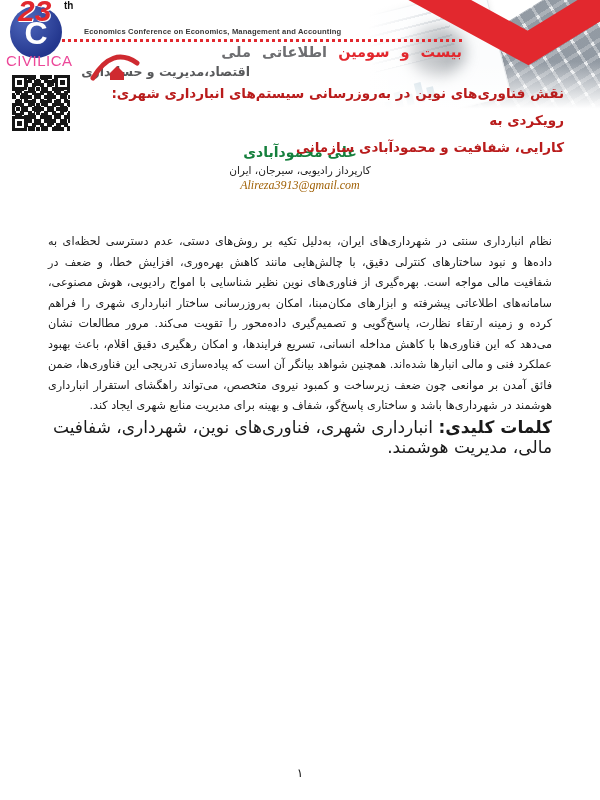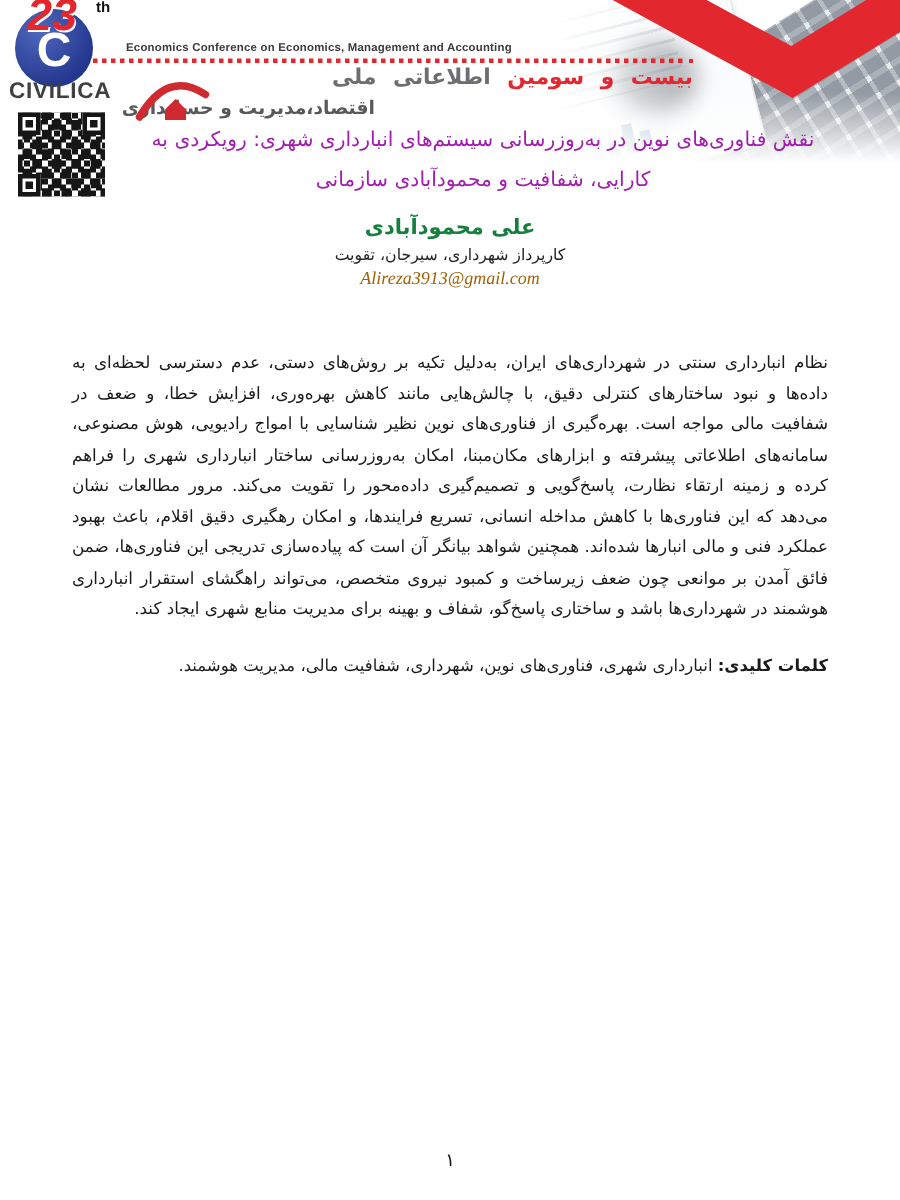--- a/index.html
+++ b/index.html
@@ -43,46 +43,46 @@
   .logo{position:absolute;left:6px;top:0;width:145px;height:92px;z-index:5}
   .globe{position:absolute;left:4px;top:6px;width:52px;height:52px;border-radius:50%;
         background:radial-gradient(circle at 32% 28%,#4f68bd,#24378e 72%);
         display:flex;align-items:center;justify-content:center}
   .globe span{color:#fff;font-weight:bold;font-size:32px;line-height:1;margin-top:2px;
         font-family:"Liberation Sans",sans-serif}
   .num{position:absolute;left:12px;top:-6px;font-size:30px;font-weight:bold;font-style:italic;
         color:#e2282e;font-family:"Liberation Sans",sans-serif;text-shadow:1px 1px 0 #fff}
   .thsup{position:absolute;left:58px;top:0;font-size:10px;font-weight:bold;color:#111;
         font-family:"Liberation Sans",sans-serif}
-  .brand{position:absolute;left:0;top:52px;font-size:15px;font-weight:bold;color:#404040;
+  .brand{position:absolute;left:0;top:52px;font-size:15px;font-weight:normal;color:#ec4899;
         letter-spacing:.5px;font-family:"Liberation Sans",sans-serif}
   .swoosh{position:absolute;left:84px;top:46px;width:50px;height:38px}
 
   
   .qr{position:absolute;left:9px;top:72px;width:64px;height:62px;background:#fff;z-index:5}
   .qr-mod{position:absolute;inset:3px;
         background-image:conic-gradient(#161616 25%,transparent 0 50%,#161616 0 75%,transparent 0),
                          conic-gradient(#161616 25%,transparent 0 50%,#161616 0 75%,transparent 0);
         background-size:8px 8px,13px 13px;background-position:0 0,3px 5px}
   .qr-finder{position:absolute;width:15px;height:15px;border:3px solid #161616;background:#fff}
   .qr-finder::after{content:"";position:absolute;inset:2px;background:#161616}
   .f-tl{left:3px;top:3px}.f-tr{right:3px;top:3px}.f-bl{left:3px;bottom:3px}
 
   
-  .title{position:absolute;left:80px;right:36px;top:80px;z-index:2;text-align:center;
-        font-size:13.5px;font-weight:normal;color:#a21caf;line-height:27px}
+  .title{position:absolute;left:80px;right:36px;top:80px;z-index:2;text-align:right;
+        font-size:13.5px;font-weight:bold;color:#b91c1c;line-height:27px}
   .title span{display:block}
   .author{position:absolute;left:0;right:0;top:144px;text-align:center;font-size:14px;font-weight:bold;color:#15803d}
   .affil{position:absolute;left:0;right:0;top:164px;text-align:center;font-size:10.5px;color:#222}
   .email{position:absolute;left:0;right:0;top:178px;text-align:center;font-size:12px;font-style:italic;
         font-family:"Liberation Serif",serif;color:#a16207}
   .content{position:absolute;left:48px;right:48px;top:232px}
   .abs-head{font-weight:bold;font-size:12.5px;margin-bottom:10px}
   .abs-body{font-size:11.2px;line-height:20.5px;text-align:justify}
-  .keywords{margin-top:20px;font-size:11px}
+  .keywords{margin-top:0;font-size:17px}
   .keywords b{font-weight:bold}
   .pagenum{position:absolute;left:0;right:0;top:766px;text-align:center;font-size:12px;color:#111}
 </style>
 </head>
 <body>
 
 <div class="page">
 
   <div class="photo">
     <div class="keyboard"></div>
@@ -132,21 +132,21 @@
     <span class="qr-finder f-tr"></span>
     <span class="qr-finder f-bl"></span>
   </div>
 
   <h1 class="title" dir="rtl">
     <span>نقش فناوری‌های نوین در به‌روزرسانی سیستم‌های انبارداری شهری: رویکردی به</span>
     <span>کارایی، شفافیت و محمودآبادی سازمانی</span>
   </h1>
 
   <div class="author" dir="rtl">علی محمودآبادی</div>
-  <div class="affil" dir="rtl">کارپرداز شهرداری، سیرجان، تقویت</div>
+  <div class="affil" dir="rtl">کارپرداز رادیویی، سیرجان، ایران</div>
   <div class="email">Alireza3913@gmail.com</div>
 
   <div class="content" dir="rtl">
     <p class="abs-body">نظام انبارداری سنتی در شهرداری‌های ایران، به‌دلیل تکیه بر روش‌های دستی، عدم دسترسی لحظه‌ای به داده‌ها و نبود ساختارهای کنترلی دقیق، با چالش‌هایی مانند کاهش بهره‌وری، افزایش خطا، و ضعف در شفافیت مالی مواجه است. بهره‌گیری از فناوری‌های نوین نظیر شناسایی با امواج رادیویی، هوش مصنوعی، سامانه‌های اطلاعاتی پیشرفته و ابزارهای مکان‌مبنا، امکان به‌روزرسانی ساختار انبارداری شهری را فراهم کرده و زمینه ارتقاء نظارت، پاسخ‌گویی و تصمیم‌گیری داده‌محور را تقویت می‌کند. مرور مطالعات نشان می‌دهد که این فناوری‌ها با کاهش مداخله انسانی، تسریع فرایندها، و امکان رهگیری دقیق اقلام، باعث بهبود عملکرد فنی و مالی انبارها شده‌اند. همچنین شواهد بیانگر آن است که پیاده‌سازی تدریجی این فناوری‌ها، ضمن فائق آمدن بر موانعی چون ضعف زیرساخت و کمبود نیروی متخصص، می‌تواند راهگشای استقرار انبارداری هوشمند در شهرداری‌ها باشد و ساختاری پاسخ‌گو، شفاف و بهینه برای مدیریت منابع شهری ایجاد کند.</p>
     <p class="keywords">
       <b>کلمات کلیدی:</b>
       <span>انبارداری شهری، فناوری‌های نوین، شهرداری، شفافیت مالی، مدیریت هوشمند.</span>
     </p>
   </div>
 

